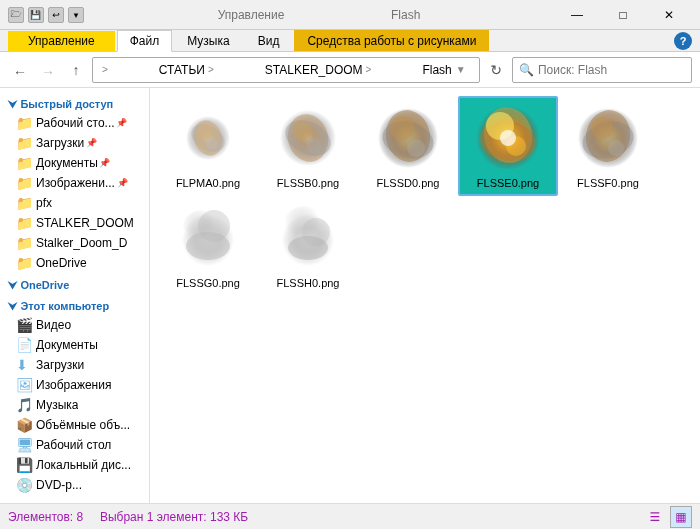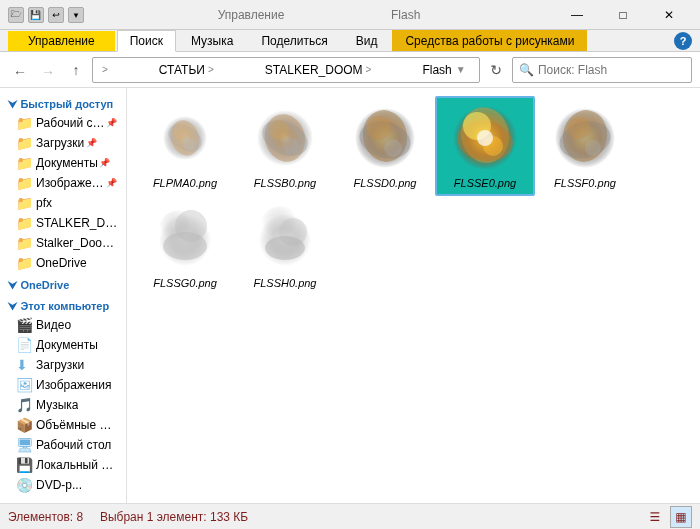--- a/index.html
+++ b/index.html
@@ -101,21 +101,21 @@
     .search-input { border: none; outline: none; font-size: 12px; width: 100%; color: #a21caf; background: transparent; }
 
     
     .main-area {
       display: flex;
       height: calc(529px - 30px - 22px - 36px - 26px);
     }
 
     
     .sidebar {
-      width: 127px;
+      width: 150px;
       background: #fff;
       border-right: 1px solid #e0e0e0;
       overflow-y: auto;
       overflow-x: hidden;
       padding: 4px 0;
     }
     .sidebar-section-header {
       font-size: 11px;
       font-weight: bold;
       color: #1a6ab5;
@@ -154,21 +154,20 @@
       width: 100px;
       height: 100px;
       display: flex;
       flex-direction: column;
       align-items: center;
       justify-content: space-between;
       padding: 4px;
       cursor: pointer;
       border: 2px solid transparent;
       border-radius: 2px;
-      font-style: italic;
     }
     .file-item.selected { background: #14b8a6; border-color: #66b3e8; }
     .file-thumb {
       width: 72px;
       height: 72px;
       display: flex;
       align-items: center;
       justify-content: center;
       position: relative;
     }
@@ -182,21 +181,21 @@
 
     
     .status-bar {
       height: 26px;
       background: #f0f0f0;
       border-top: 1px solid #ddd;
       display: flex;
       align-items: center;
       padding: 0 8px;
       font-size: 12px;
-      color: #7f1d1d;
+      color: #a21caf;
     }
     .status-left { flex: 1; }
     .status-right { display: flex; gap: 4px; align-items: center; }
     .view-btn { width: 22px; height: 22px; display: flex; align-items: center; justify-content: center; border: 1px solid transparent; cursor: pointer; font-size: 12px; }
     .view-btn.active { border-color: #aaa; background: #d0e8fa; }
 
     
     .sidebar::-webkit-scrollbar, .file-area::-webkit-scrollbar { width: 8px; }
     .sidebar::-webkit-scrollbar-track, .file-area::-webkit-scrollbar-track { background: #f0f0f0; }
     .sidebar::-webkit-scrollbar-thumb, .file-area::-webkit-scrollbar-thumb { background: #bbb; border-radius: 4px; }
@@ -218,23 +217,22 @@
   </div>
   <div class="window-controls">
     <div class="win-btn">—</div>
     <div class="win-btn">□</div>
     <div class="win-btn close">✕</div>
   </div>
 </div>
 
 <div class="ribbon-tabs">
   <div class="ribbon-tab highlight">Управление</div>
-  <div class="ribbon-tab active">Поиск</div>
+  <div class="ribbon-tab active">Файл</div>
   <div class="ribbon-tab">Музыка</div>
-  <div class="ribbon-tab">Поделиться</div>
   <div class="ribbon-tab">Вид</div>
   <div class="ribbon-tab tools">Средства работы с рисунками</div>
   <div class="ribbon-help">?</div>
 </div>
 
 <div class="address-bar-area">
   <button class="nav-btn">←</button>
   <button class="nav-btn disabled">→</button>
   <button class="nav-btn">↑</button>
   <div class="address-path">

